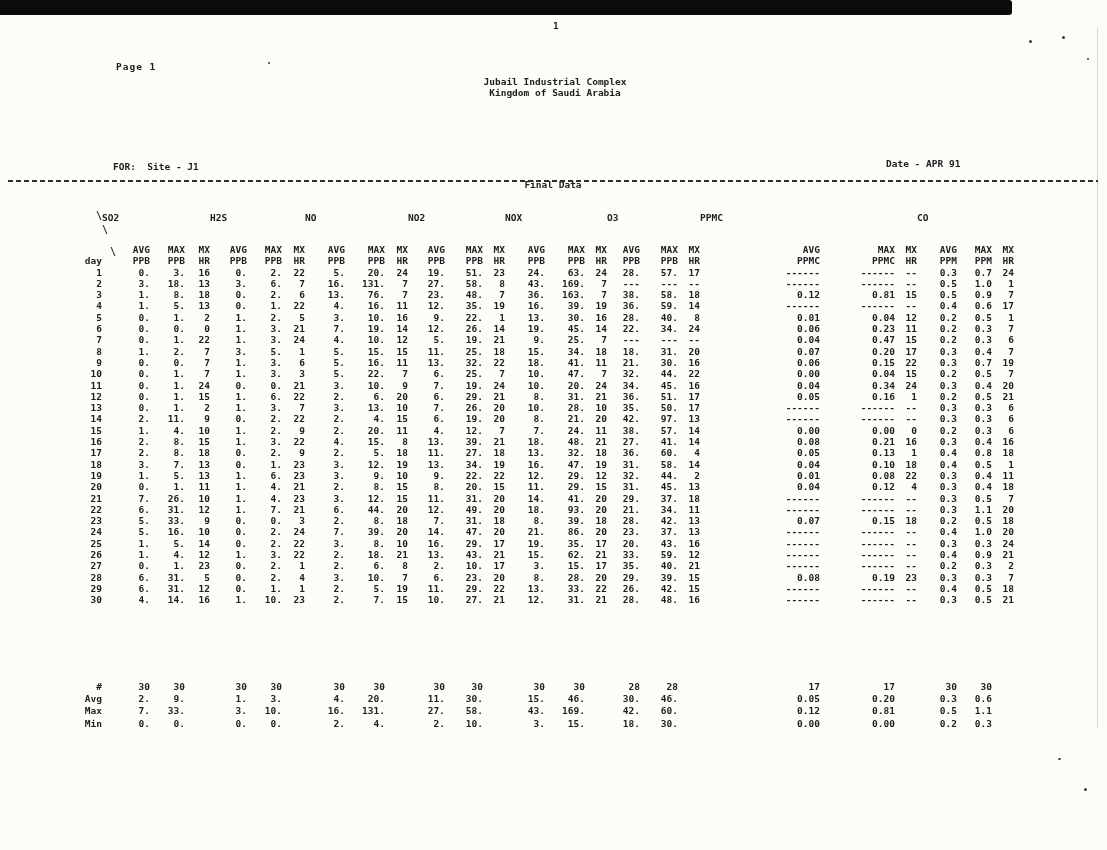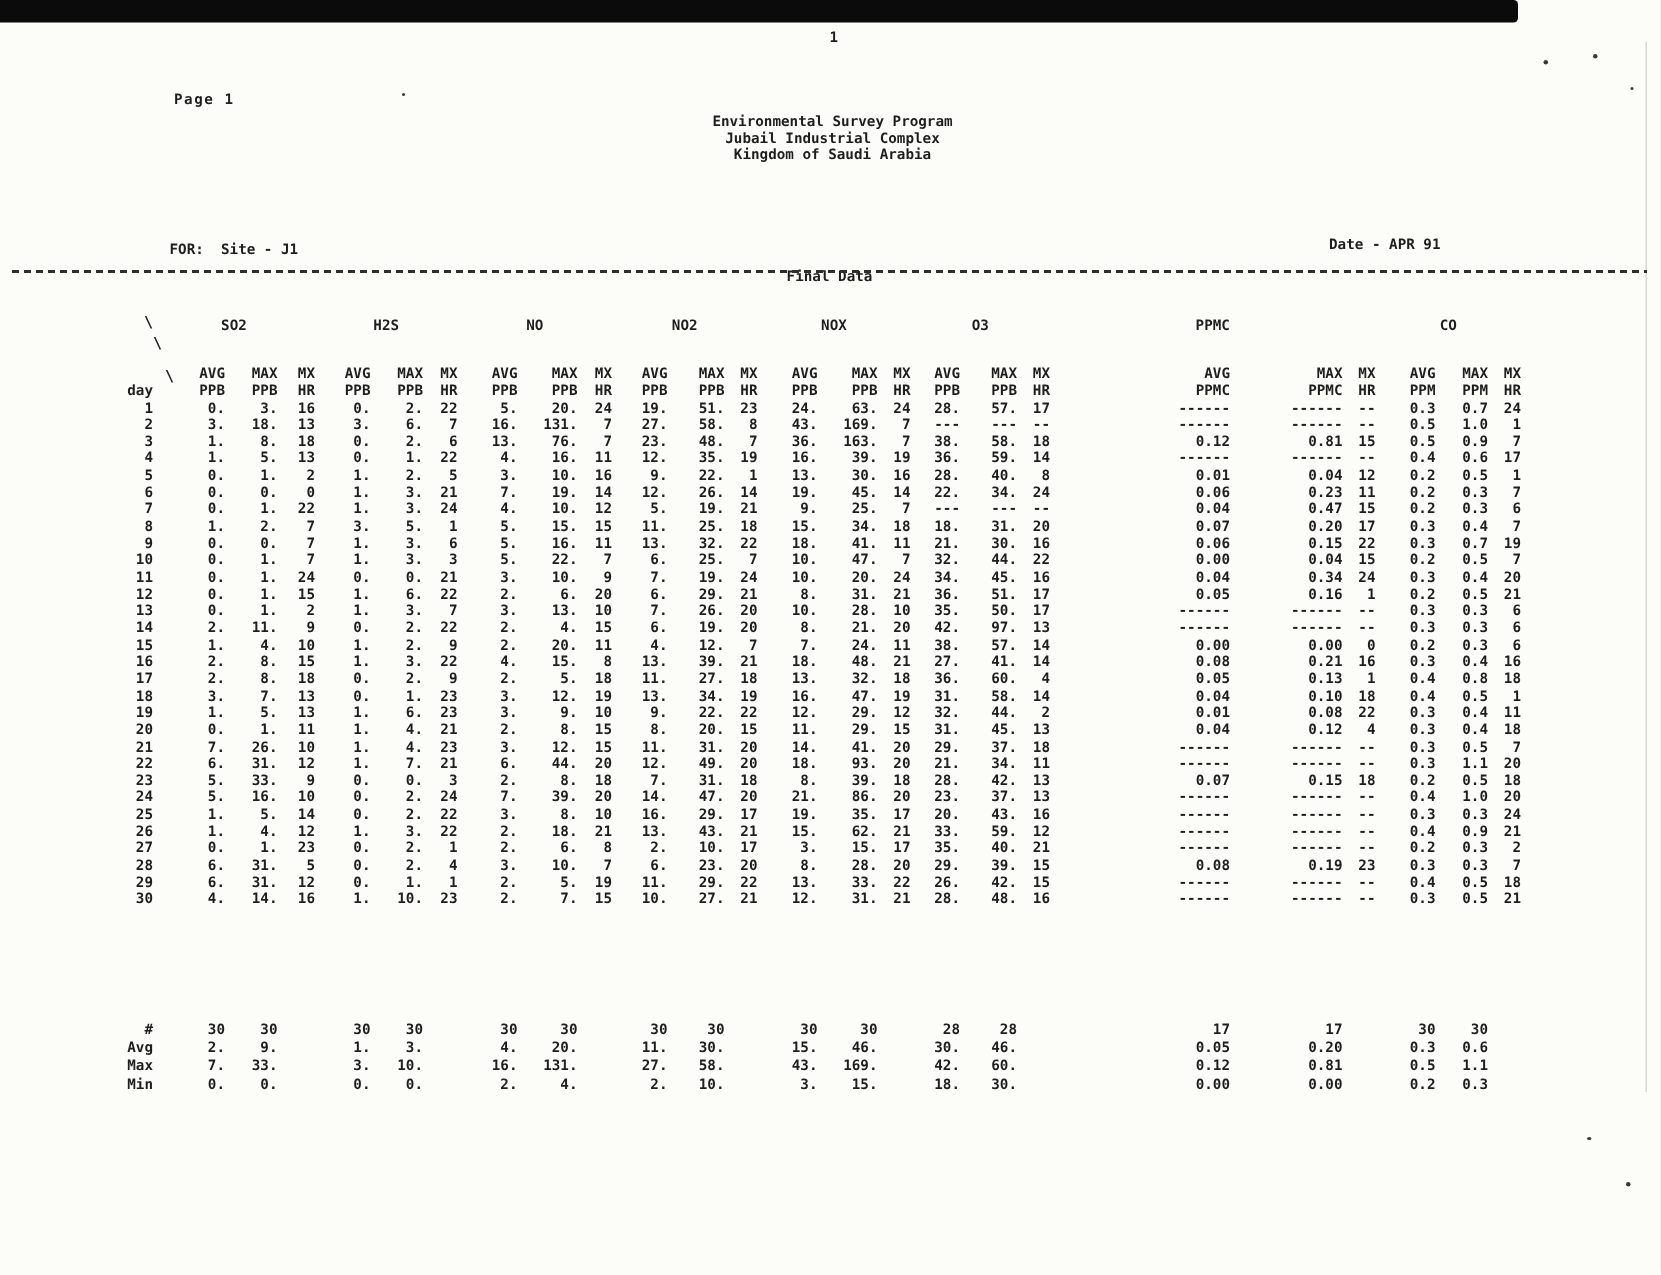--- a/index.html
+++ b/index.html
@@ -14,40 +14,39 @@
   .title-block div{font:bold 9.5px "DejaVu Sans Mono",monospace;line-height:11px;}
   .final-data{position:absolute;left:328px;top:131px;width:450px;text-align:center;font:bold 9.5px "DejaVu Sans Mono",monospace;margin-top:48px;}
   .for-label{position:absolute;left:113px;top:161px;font:bold 9.5px "DejaVu Sans Mono",monospace;white-space:pre;}
   .date-label{position:absolute;left:886px;top:158px;font:bold 9.5px "DejaVu Sans Mono",monospace;}
   .rule{position:absolute;left:8px;top:180px;width:1090px;height:2px;
         background:repeating-linear-gradient(90deg,#2e2e2e 0 5px,transparent 5px 8px);}
   .bslash{position:absolute;font:bold 10px "DejaVu Sans Mono",monospace;color:#222;}
   table.aq{position:absolute;left:52px;top:204px;border-collapse:collapse;table-layout:fixed;}
   table.aq td{font:bold 9.5px "DejaVu Sans Mono",monospace;line-height:11.3px;height:11.3px;
         padding:0;text-align:right;white-space:nowrap;color:#1e1e1e;vertical-align:bottom;}
-  tr.grow td{height:32px;vertical-align:top;padding-top:8px;text-align:center;}
+  tr.grow td{height:32px;vertical-align:top;padding-top:8px;text-align:left;}
   tr.sub td{text-align:right;}
   td.daylbl{text-align:left;padding-left:10px;}
   td.day{text-align:right;}
   tr.spacer td{height:74px;}
   tr.sumr td{height:12.4px;}
   td.slabel{text-align:left;padding-left:8px;}
 </style>
 </head>
 <body>
 
 <div class="page">
   <div class="topbar"></div>
   <div class="edge-line"></div>
 
   <div class="pagenum">1</div>
   <div class="page-label">Page 1</div>
 
   <div class="title-block">
-    <div>Environmental Survey Program</div>
     <div>Jubail Industrial Complex</div>
     <div>Kingdom of Saudi Arabia</div>
   </div>
   <div class="final-data">Final Data</div>
 
   <div class="for-label">FOR:  Site - J1</div>
   <div class="date-label">Date - APR 91</div>
   <div class="rule"></div>
 
   <span class="bslash" style="left:96px;top:210px;">\</span>

